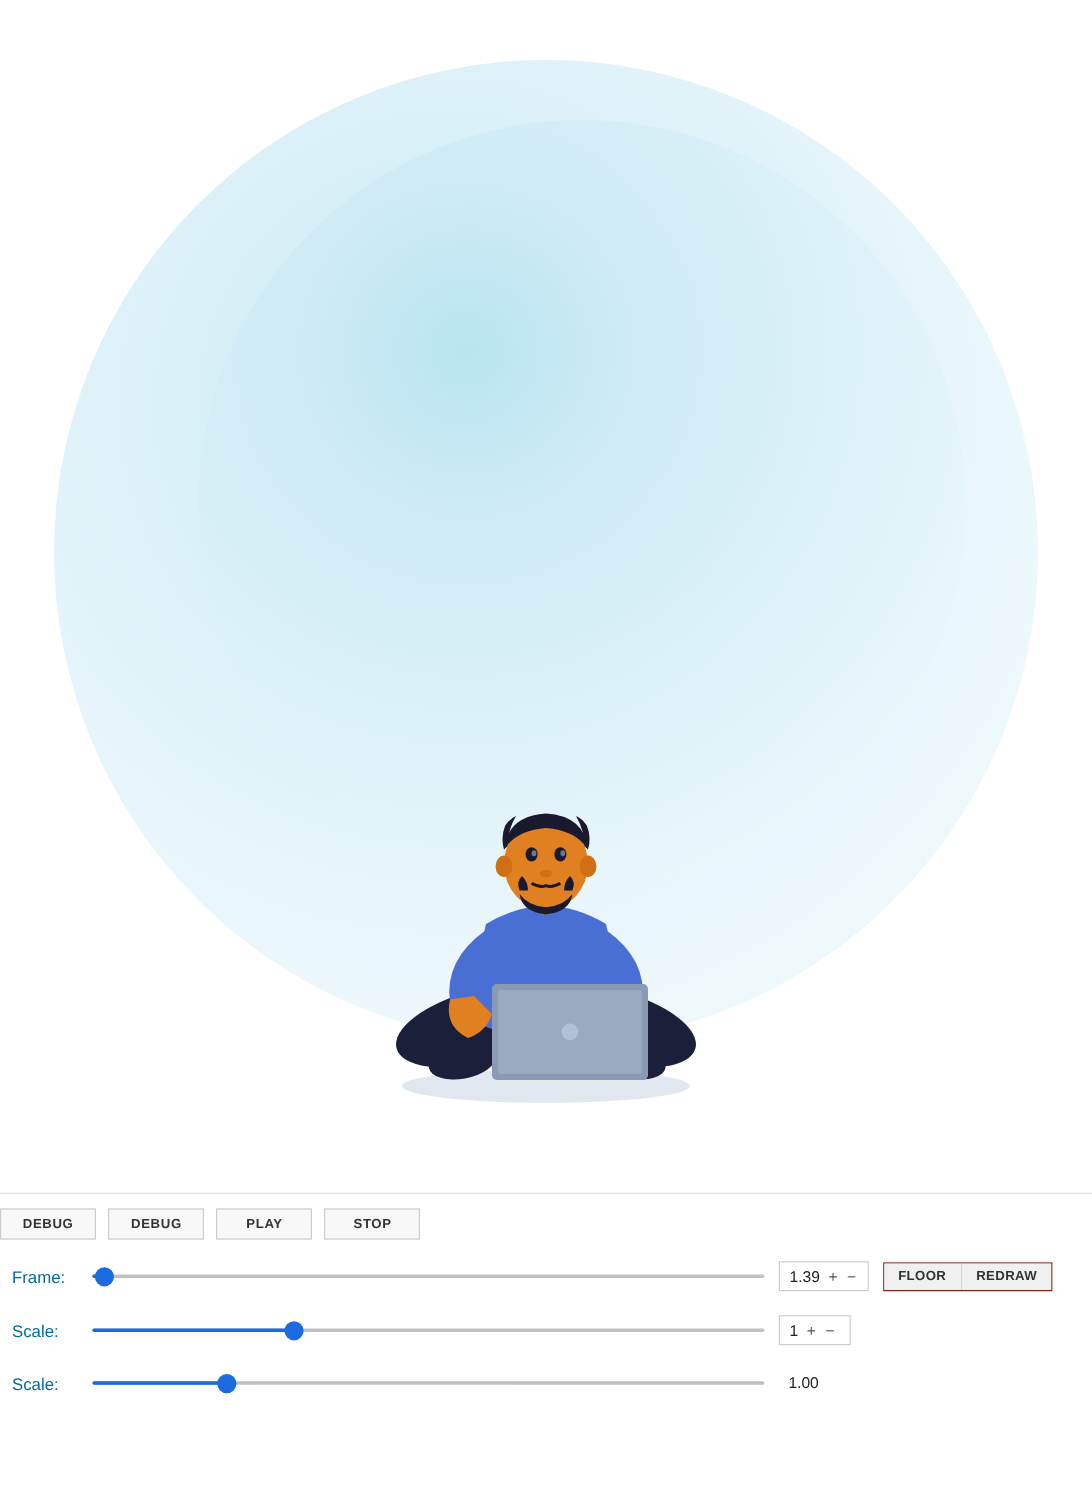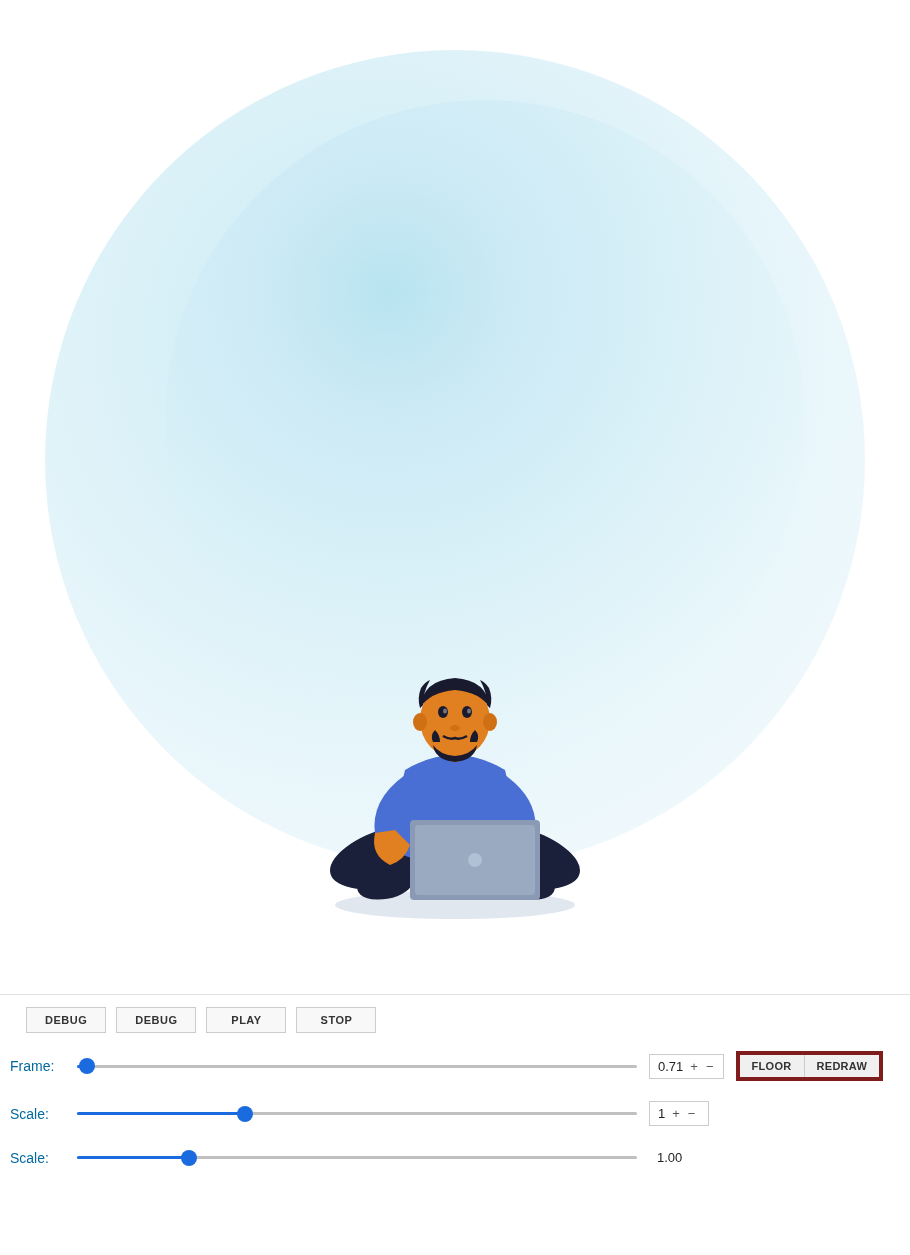--- a/index.html
+++ b/index.html
@@ -65,21 +65,21 @@
       width: 910px;
       height: 285px;
       background: #ffffff;
       padding: 20px 0 10px 0;
     }
 
     .toolbar-row {
       display: flex;
       align-items: center;
       gap: 10px;
-      padding: 8px 26px;
+      padding: 8px 0;
     }
 
     .toolbar-btn {
       border: 1px solid #cccccc;
       background: #f8f8f8;
       padding: 6px 18px;
       font-size: 11px;
       font-weight: bold;
       letter-spacing: 0.5px;
       cursor: pointer;
@@ -156,21 +156,21 @@
       border: none;
       cursor: pointer;
       font-size: 13px;
       color: #555;
       padding: 0 1px;
       line-height: 1;
     }
 
     .floor-ceiling-group {
       display: flex;
-      border: 4px solid #7f1d1d;
+      border: 1px solid #7f1d1d;
     }
 
     .floor-ceil-btn {
       padding: 5px 12px;
       font-size: 11px;
       font-weight: bold;
       letter-spacing: 0.3px;
       border: none;
       background: #f0f0f0;
       cursor: pointer;
@@ -266,21 +266,21 @@
 
   <div class="control-row">
     <span class="control-label">Frame:</span>
     <div class="slider-container">
       <div class="slider-track">
         <div class="slider-fill" style="width:1.8%"></div>
         <div class="slider-thumb" style="left:1.8%"></div>
       </div>
     </div>
     <div class="value-box">
-      <span>0.71</span>
+      <span>1.39</span>
       <button class="value-btn">+</button>
       <button class="value-btn">−</button>
     </div>
     <div class="floor-ceiling-group">
       <button class="floor-ceil-btn">FLOOR</button>
       <button class="floor-ceil-btn">REDRAW</button>
     </div>
   </div>
 
   <div class="control-row">

